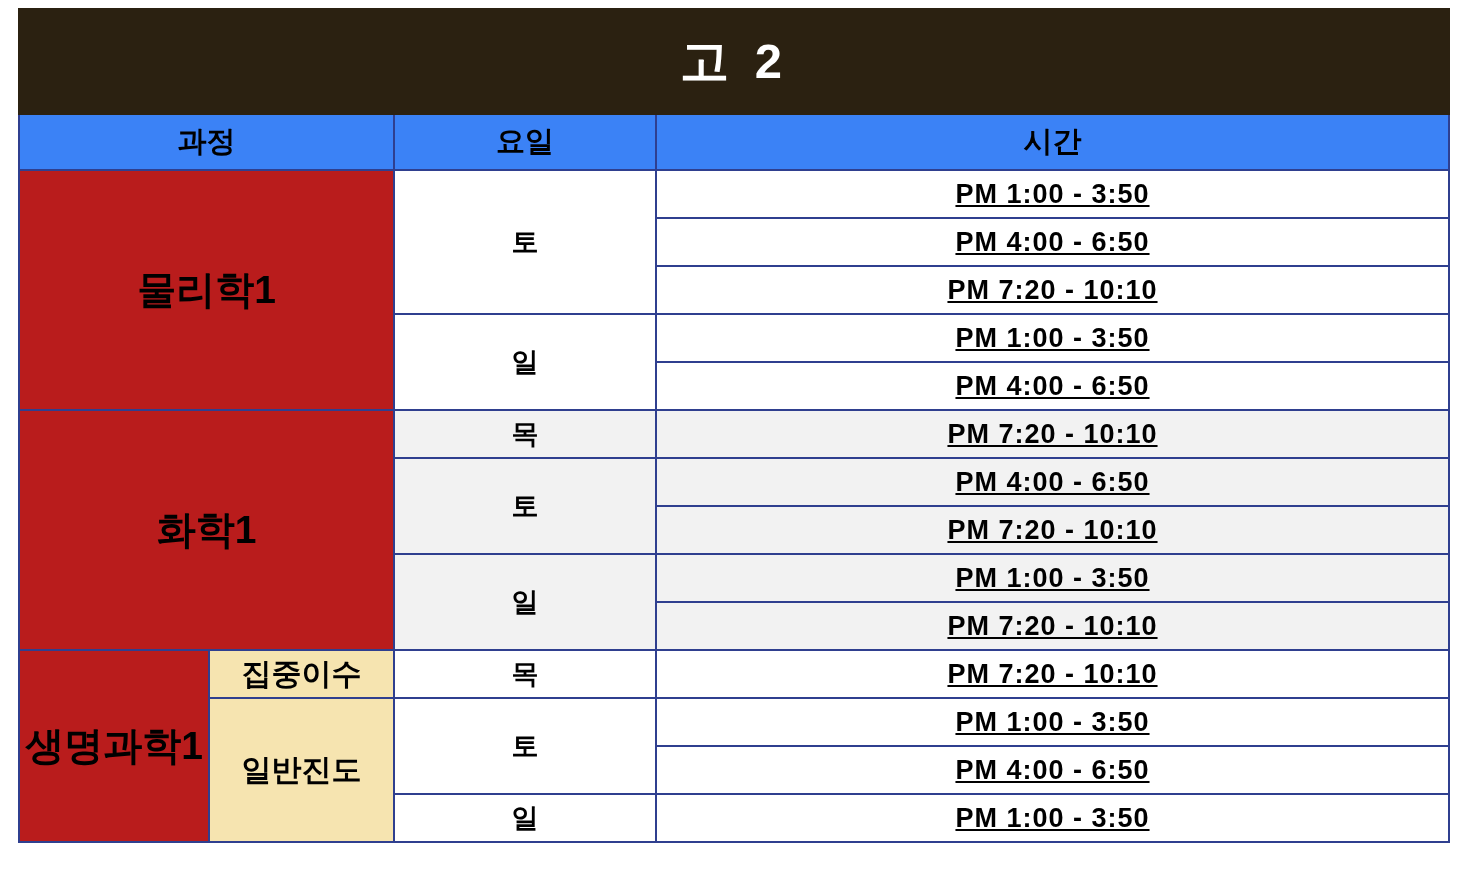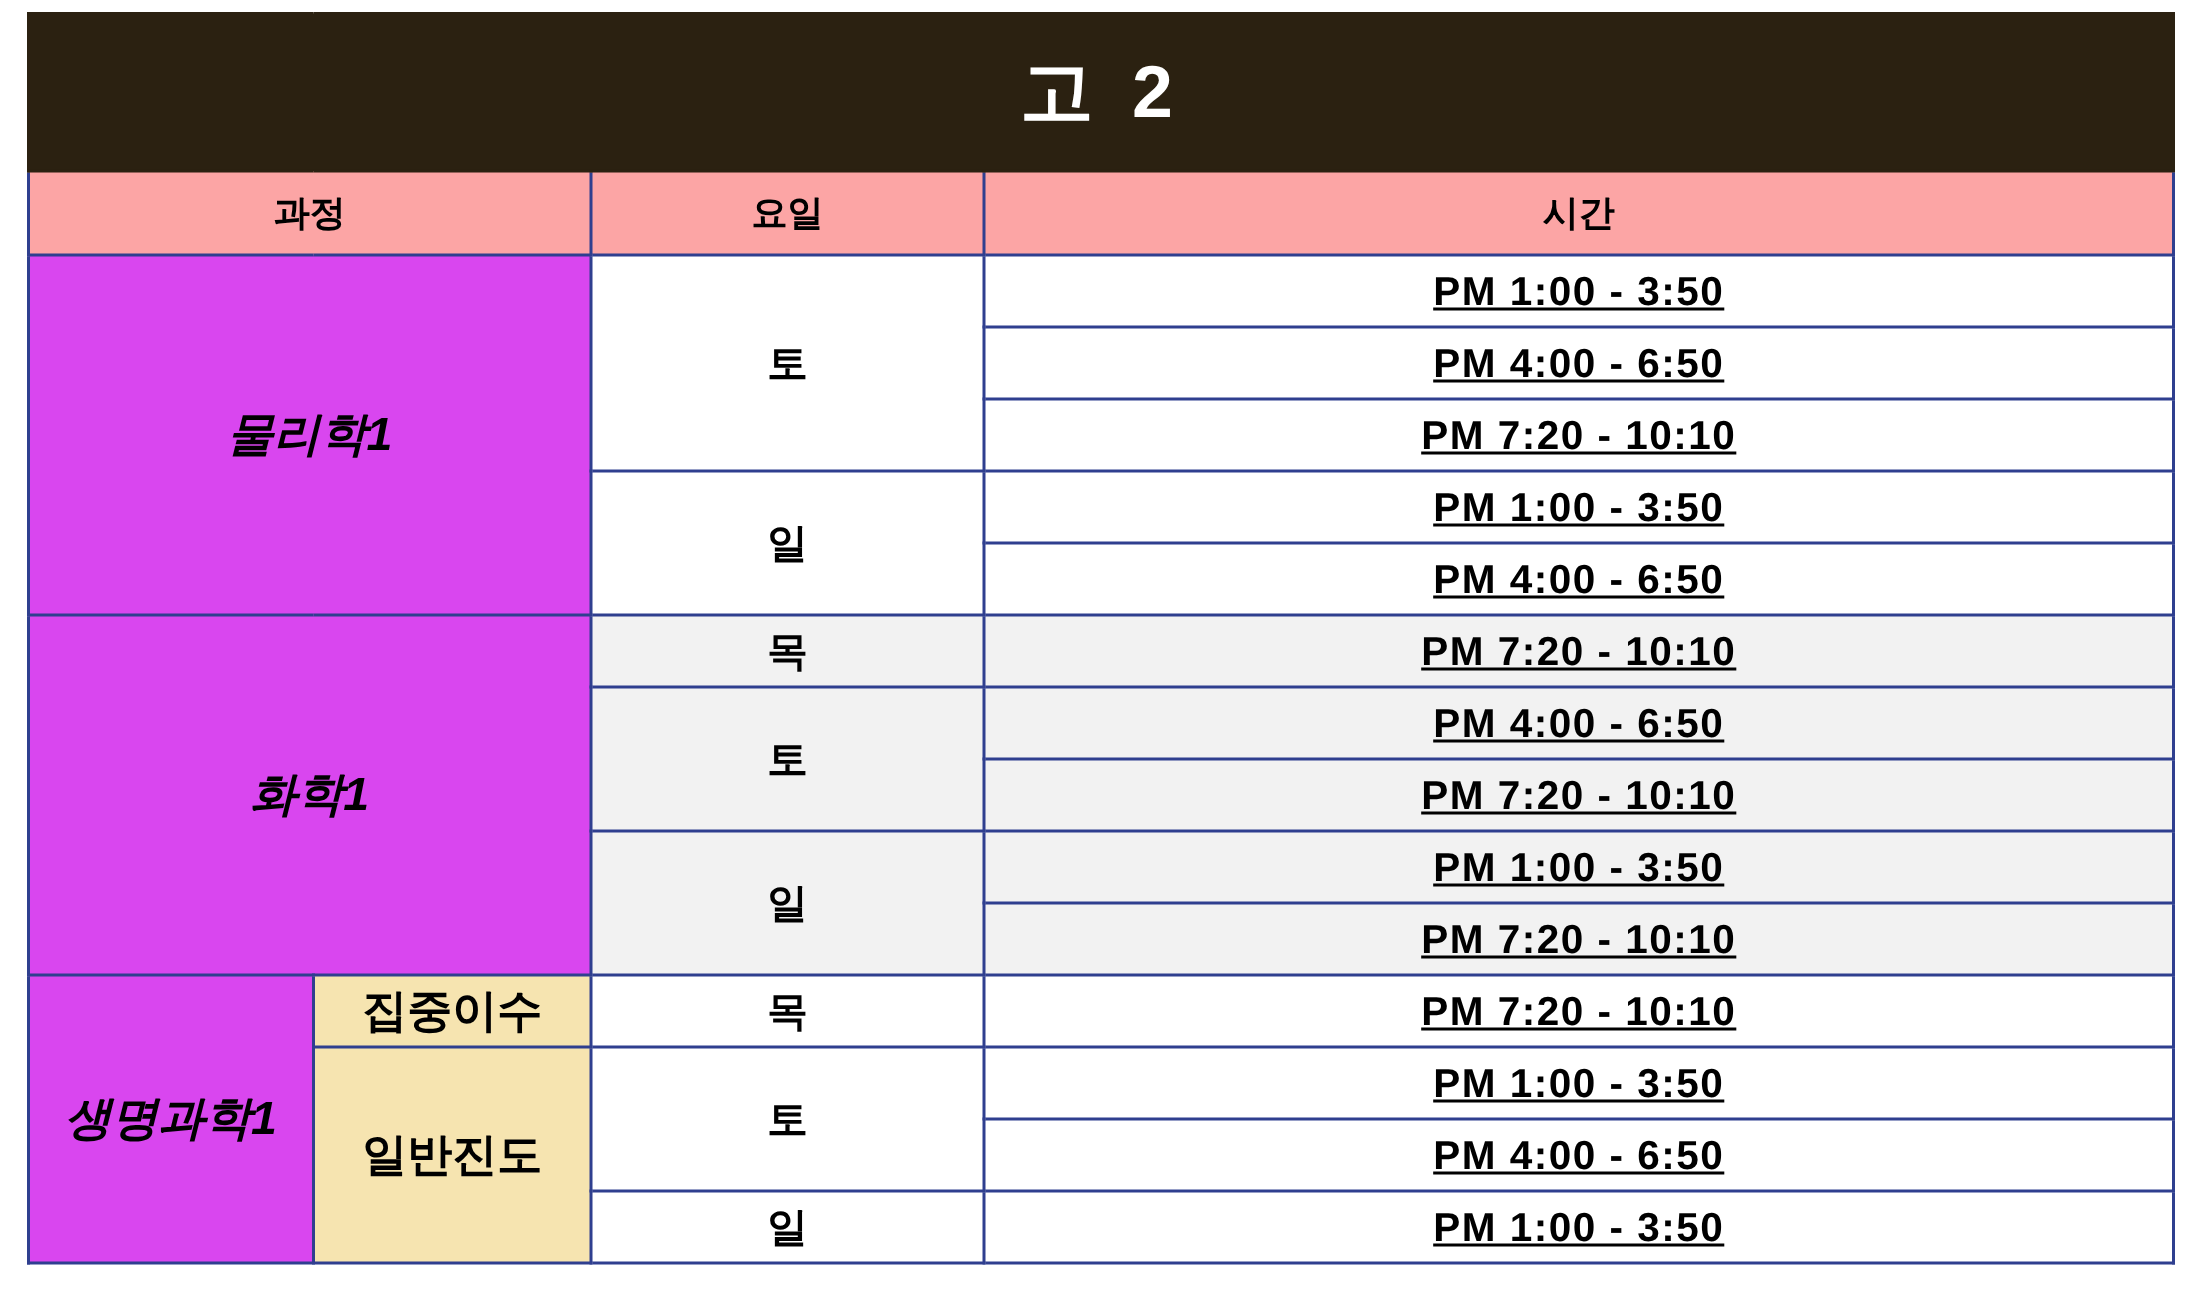--- a/index.html
+++ b/index.html
@@ -35,29 +35,28 @@
   }
   .title-cell {
     background: #2b2111;
     color: #ffffff !important;
     font-size: 49px;
     height: 103px;
     letter-spacing: 6px;
     border: 2px solid #2b2111 !important;
   }
   .head-cell {
-    background: #fca5a5;
-    font-size: 24px;
+    background: #3b82f6;
+    font-size: 29px;
     height: 54px;
     border-color: #2f3f8f;
   }
   .course-cell {
-    background: #d946ef;
-    font-size: 31px;
-    font-style: italic;
+    background: #b91c1c;
+    font-size: 39px;
   }
   .sub-cell {
     background: #f6e4b0;
     font-size: 30px;
     font-family: Liberation Serif, serif;
   }
   .day-cell {
     background: #ffffff;
     font-size: 27px;
   }

